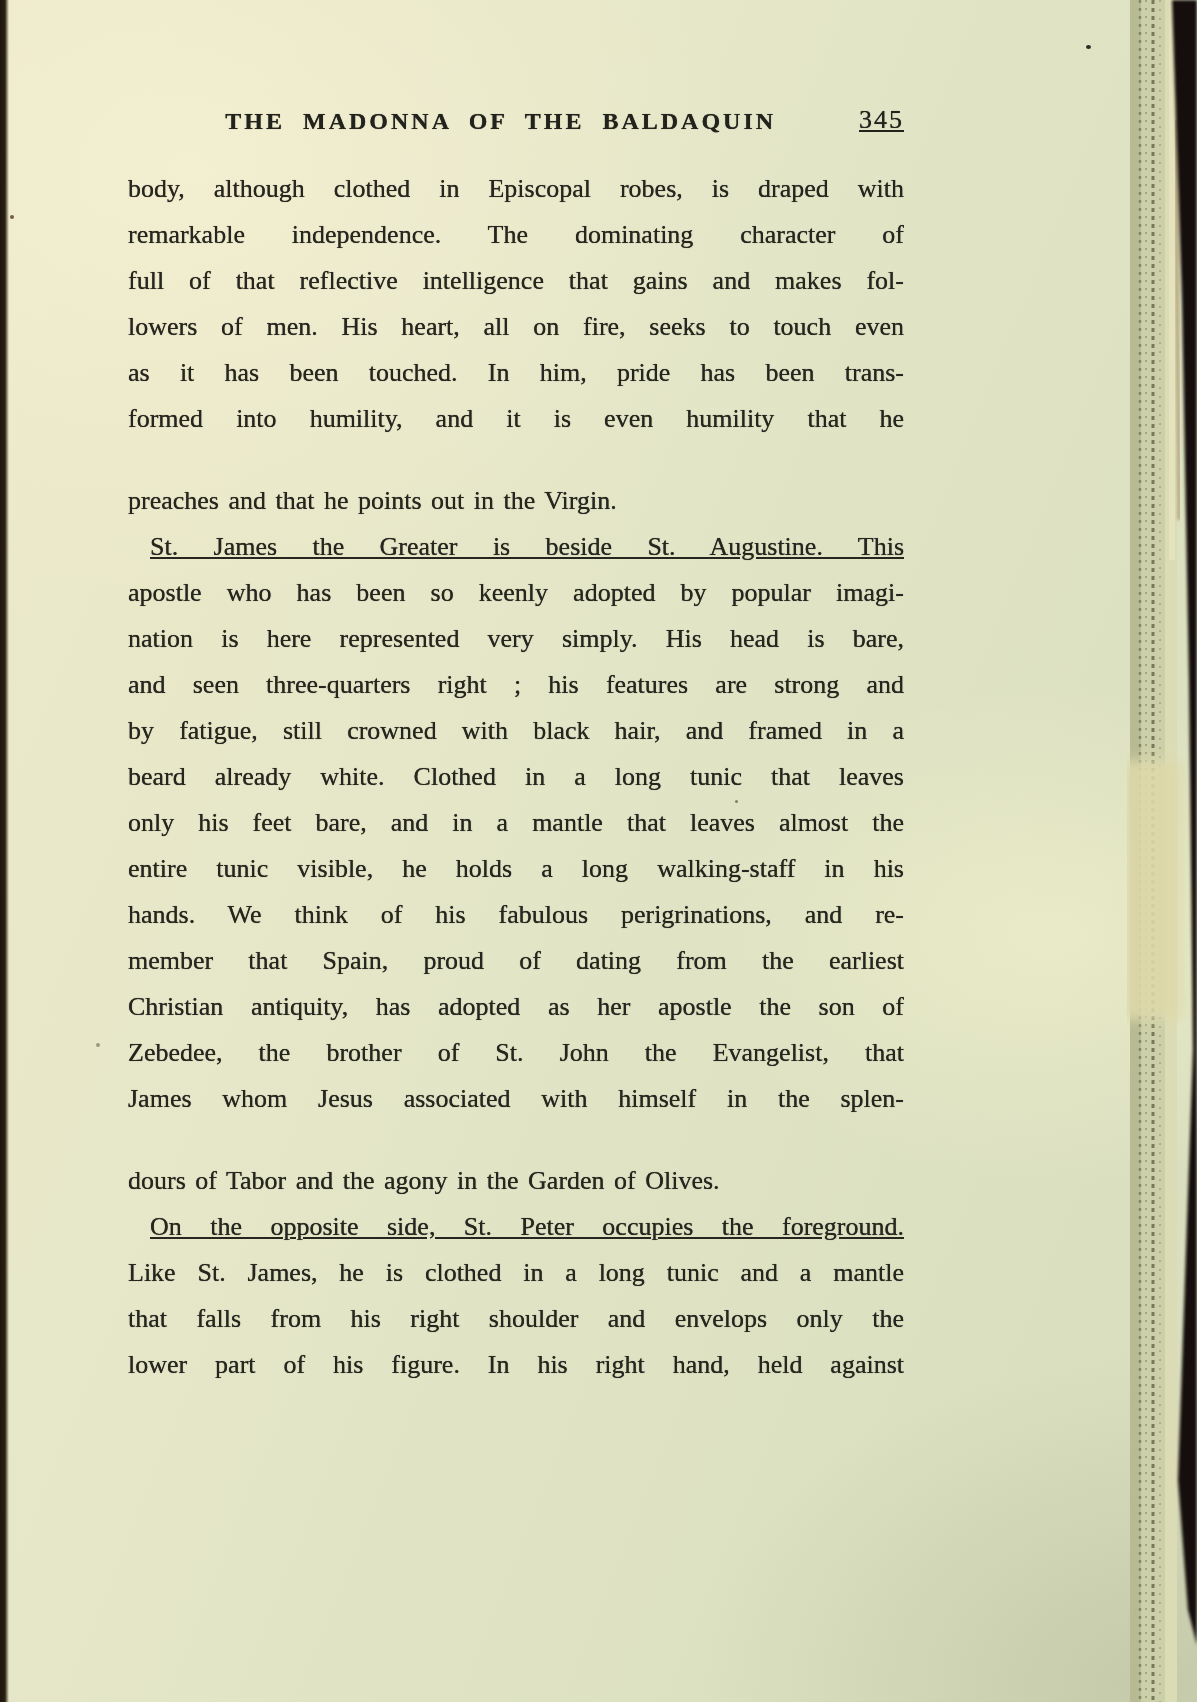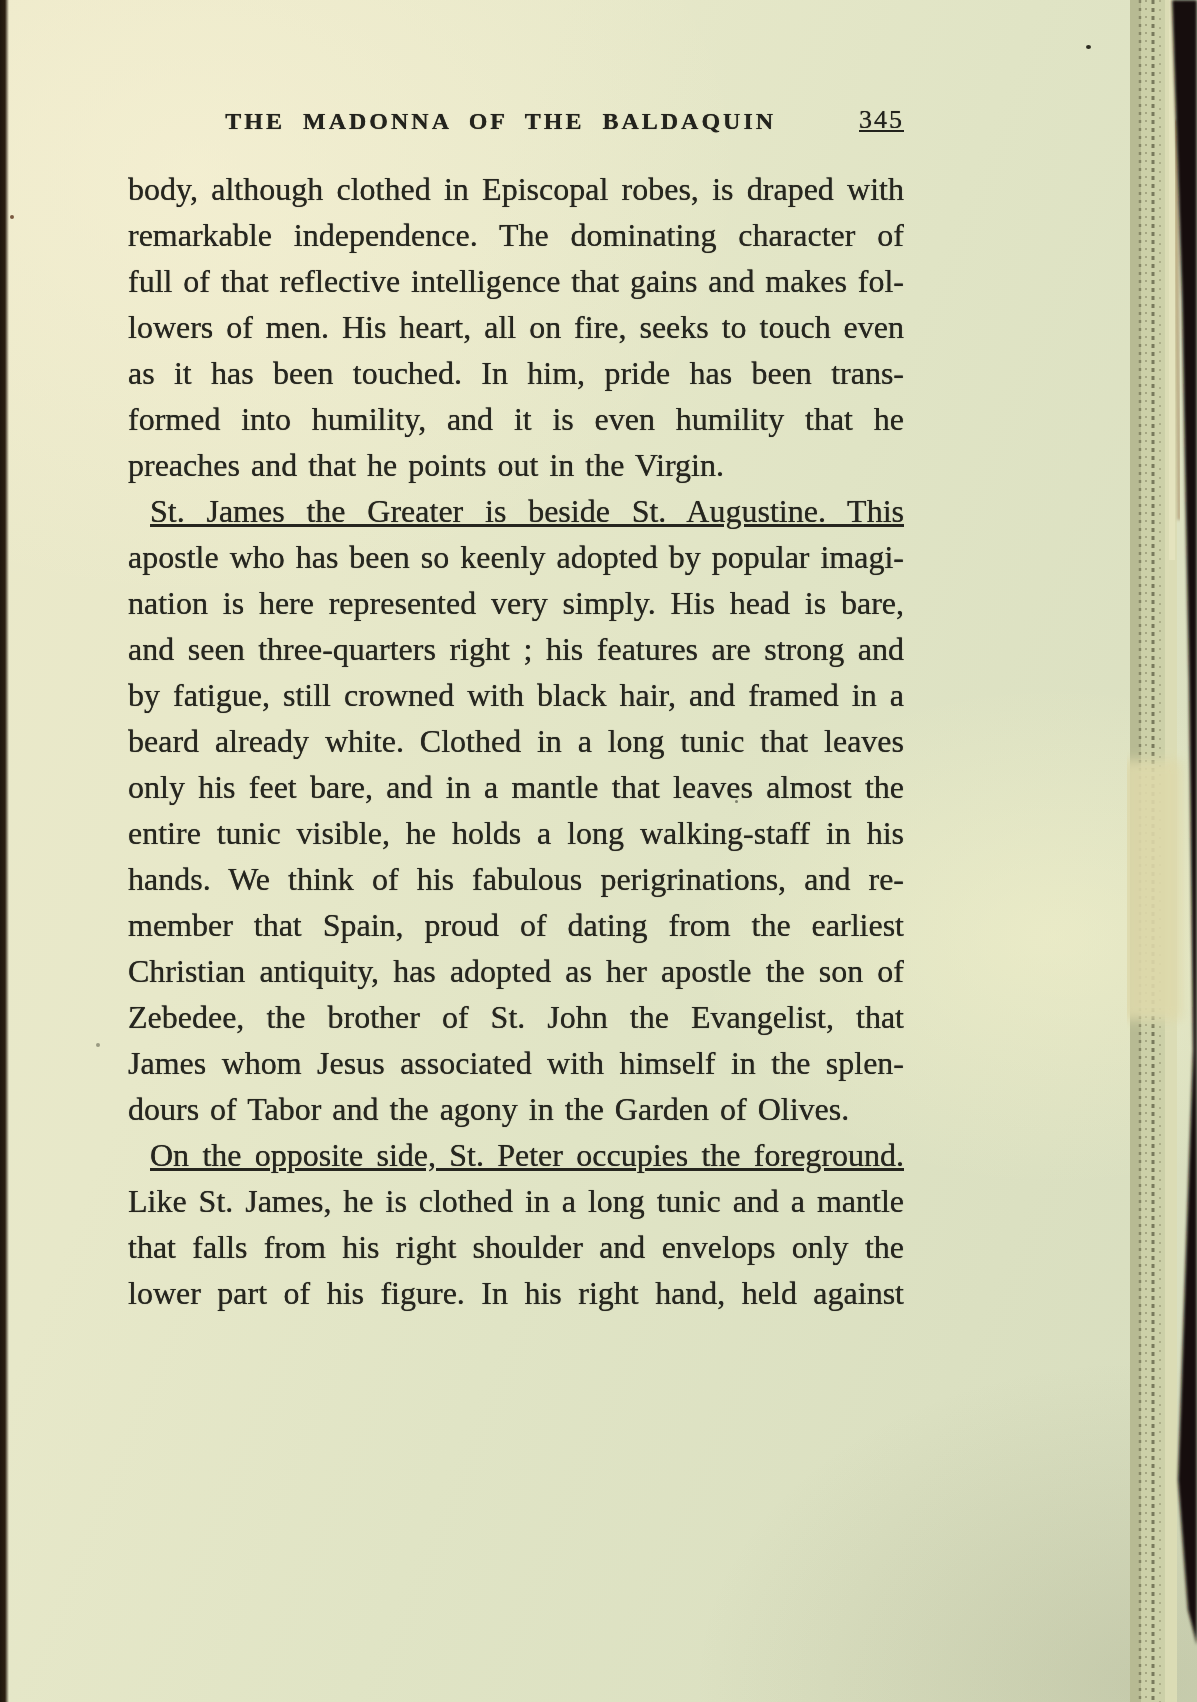--- a/index.html
+++ b/index.html
@@ -32,30 +32,30 @@
   .folio{
     position:absolute;right:8px;top:-2px;
     font-size:26px;line-height:32px;letter-spacing:2px;color:#23231d;
     text-shadow:0 0 .7px rgba(25,25,20,.85);
     text-decoration:underline;
   }
 
   
   .textblock{
     position:absolute;left:128px;top:166px;width:776px;
-    color:#26261f;font-size:32px;
+    color:#26261f;font-size:26px;
   }
   .line{
     height:46px;line-height:46px;overflow:hidden;
     text-align:justify;
     text-align-last:justify;
     text-shadow:0 0 .7px rgba(30,30,24,.9);
   }
   .line.indent{text-indent:22px;text-decoration:underline;}
-  .line.last{text-align-last:left;word-spacing:3px;}
+  .line.last{text-align-last:left;word-spacing:3px;margin-top:36px;}
 
   
   .left-spine{
     position:absolute;left:0;top:0;width:9px;height:1702px;
     background:linear-gradient(to right,#1f160d 0%,#2b1f12 55%,rgba(43,31,18,0) 100%);
   }
   .right-stack{position:absolute;left:1127px;top:0;}
 
   
   .speck{position:absolute;border-radius:50%;}

